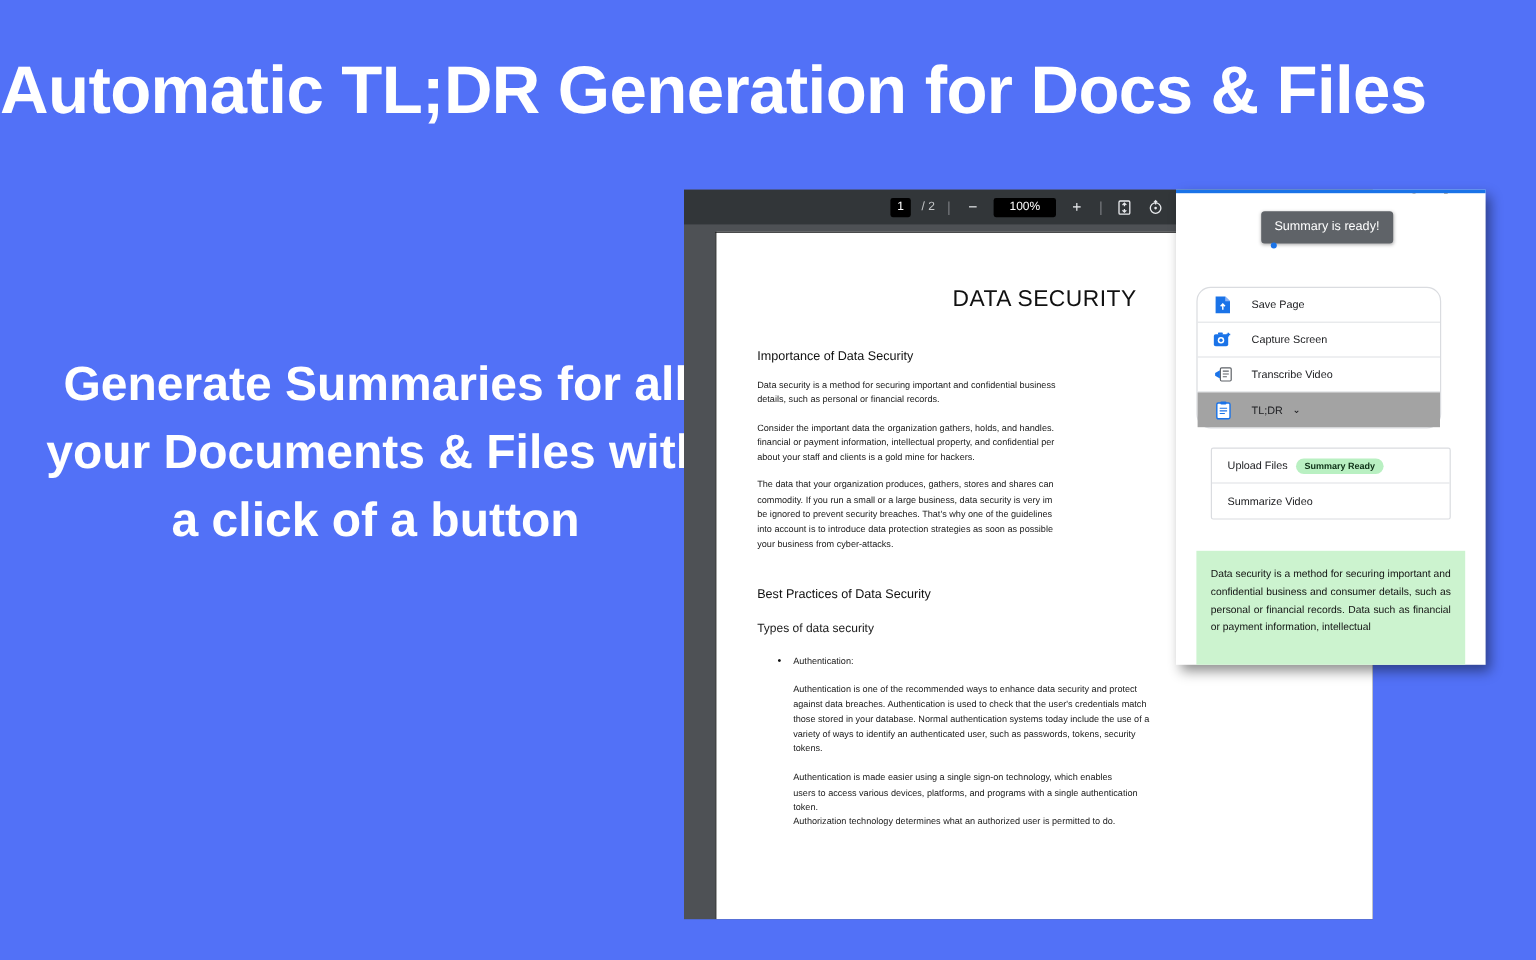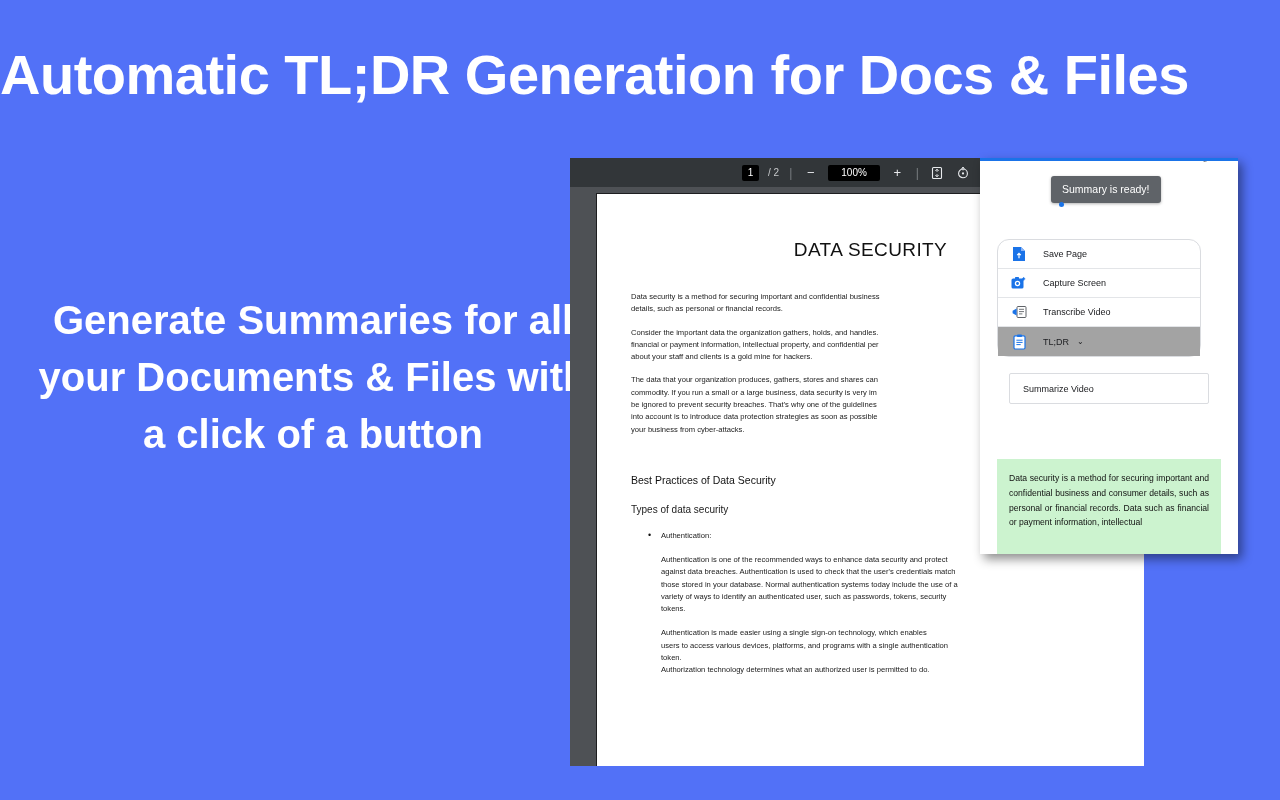--- a/index.html
+++ b/index.html
@@ -85,21 +85,21 @@
     font-size: 19px; color: #111;
     letter-spacing: 0.4px;
     margin: 15px 0 30px 0;
   }
   .doc-h2 { font-size: 10.5px; color: #111; margin-bottom: 12px; }
   .doc-p {
     font-size: 7.6px; color: #1a1a1a;
     line-height: 1.62; margin-bottom: 11px;
     white-space: nowrap;
   }
-  .doc-h2.sec2 { margin-top: 38px; margin-bottom: 18px; }
+  .doc-h2.sec2 { margin-top: 29px; margin-bottom: 18px; }
   .doc-sub { font-size: 10px; color: #1a1a1a; margin-bottom: 16px; }
   .doc-ul { list-style: none; padding-left: 30px; }
   .doc-li {
     font-size: 7.6px; color: #1a1a1a;
     position: relative; margin-bottom: 14px;
   }
   .doc-li::before {
     content: "\2022"; position: absolute; left: -13px; top: -1px;
     font-size: 9px; color: #111;
   }
@@ -225,20 +225,21 @@
         <path d="M8 2.2v3.2M6.6 3.6L8 2.1l1.4 1.5" stroke-width="1"></path>
         <circle cx="8" cy="8.4" r="1.1" fill="#e8eaed" stroke="none"></circle>
       </svg>
     </div>
   </div>
 
   <div class="pdf-page">
     <div class="pdf-inner">
       <div class="doc-title">DATA SECURITY</div>
 
+      <div class="doc-h2">Importance of Data Security</div>
 
       <div class="doc-p">
         <span>Data security is a method for securing important and confidential business</span><br>
         <span>details, such as personal or financial records.</span>
       </div>
 
       <div class="doc-p">
         <span>Consider the important data the organization gathers, holds, and handles.</span><br>
         <span>financial or payment information, intellectual property, and confidential per</span><br>
         <span>about your staff and clients is a gold mine for hackers.</span>
@@ -336,20 +337,24 @@
           <path d="M3.4 6.2h6.2M3.4 8.4h6.2M3.4 10.6h4.3" stroke="#1a73e8" stroke-width="1"></path>
         </svg>
       </span>
       <span>TL;DR</span>
       <span class="menu-chev">⌄</span>
     </div>
   </div>
 
   <div class="sub-card">
     <div class="sub-row">
+      <span>Upload Files</span>
+      <span class="badge">Summary Ready</span>
+    </div>
+    <div class="sub-row">
       <span>Summarize Video</span>
     </div>
   </div>
 
   <div class="summary-box">
     <div class="summary-text">Data security is a method for securing important and confidential business and consumer details, such as personal or financial records. Data such as financial or payment information, intellectual</div>
   </div>
 </div>
 
 </body></html>

